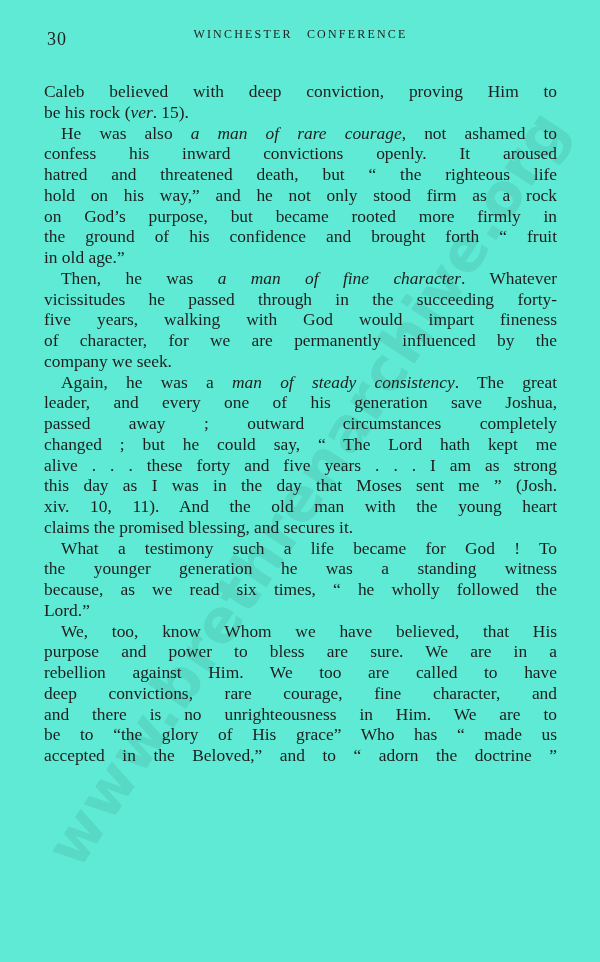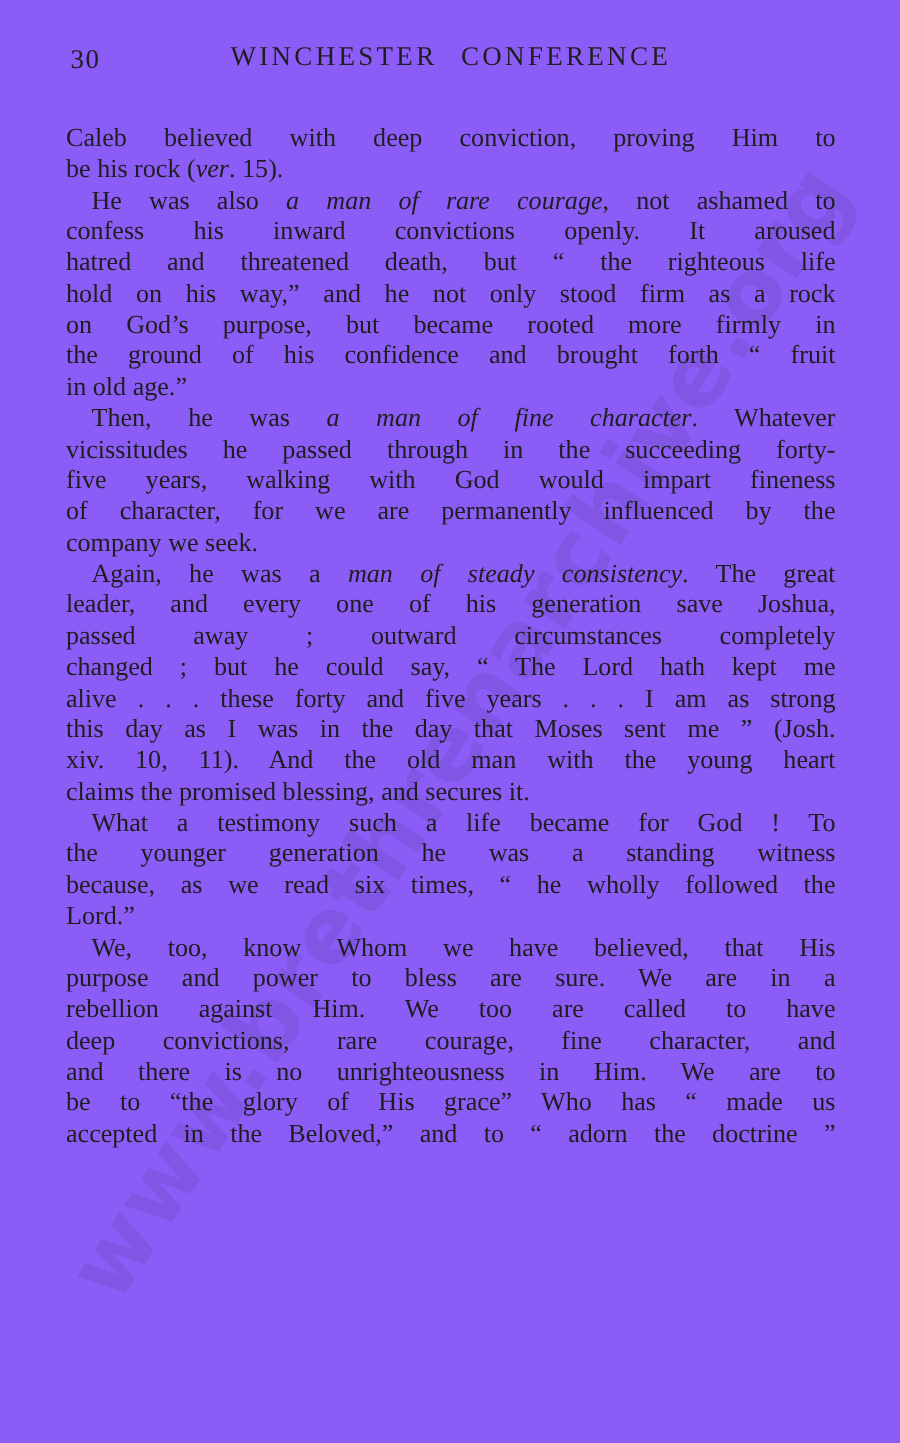--- a/index.html
+++ b/index.html
@@ -1,37 +1,37 @@
 <!DOCTYPE html>
 <html><head>
 <meta charset="utf-8">
 <style>
   html, body { margin: 0; padding: 0; background: #ffffff; }
   .page {
     position: relative;
     width: 600px;
     height: 962px;
-    background: #8b5cf6;
+    background: #5eead4;
     overflow: hidden;
     font-family: "Liberation Serif", serif;
     color: #1e1e1e;
   }
   .header {
     position: absolute;
     top: 27px; left: 44px; right: 43px; height: 24px;
     z-index: 2;
   }
   .pagenum {
     position: absolute; left: 3px; top: 2px;
     font-size: 18px; letter-spacing: 1px;
   }
   .running-title {
     display: block;
     text-align: center;
-    font-size: 18px;
+    font-size: 12px;
     letter-spacing: 2.2px;
     word-spacing: 9px;
   }
   .bodytext {
     position: absolute;
     top: 81px; left: 44px; width: 513px;
     font-size: 17.4px;
     line-height: 20.75px;
     z-index: 2;
   }

